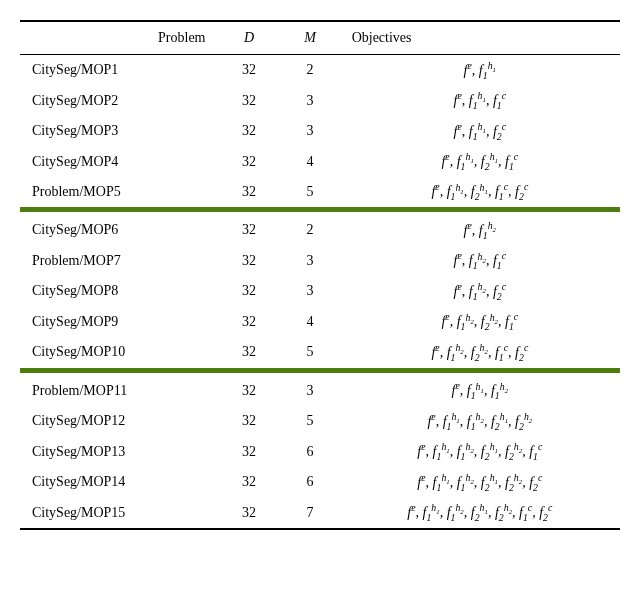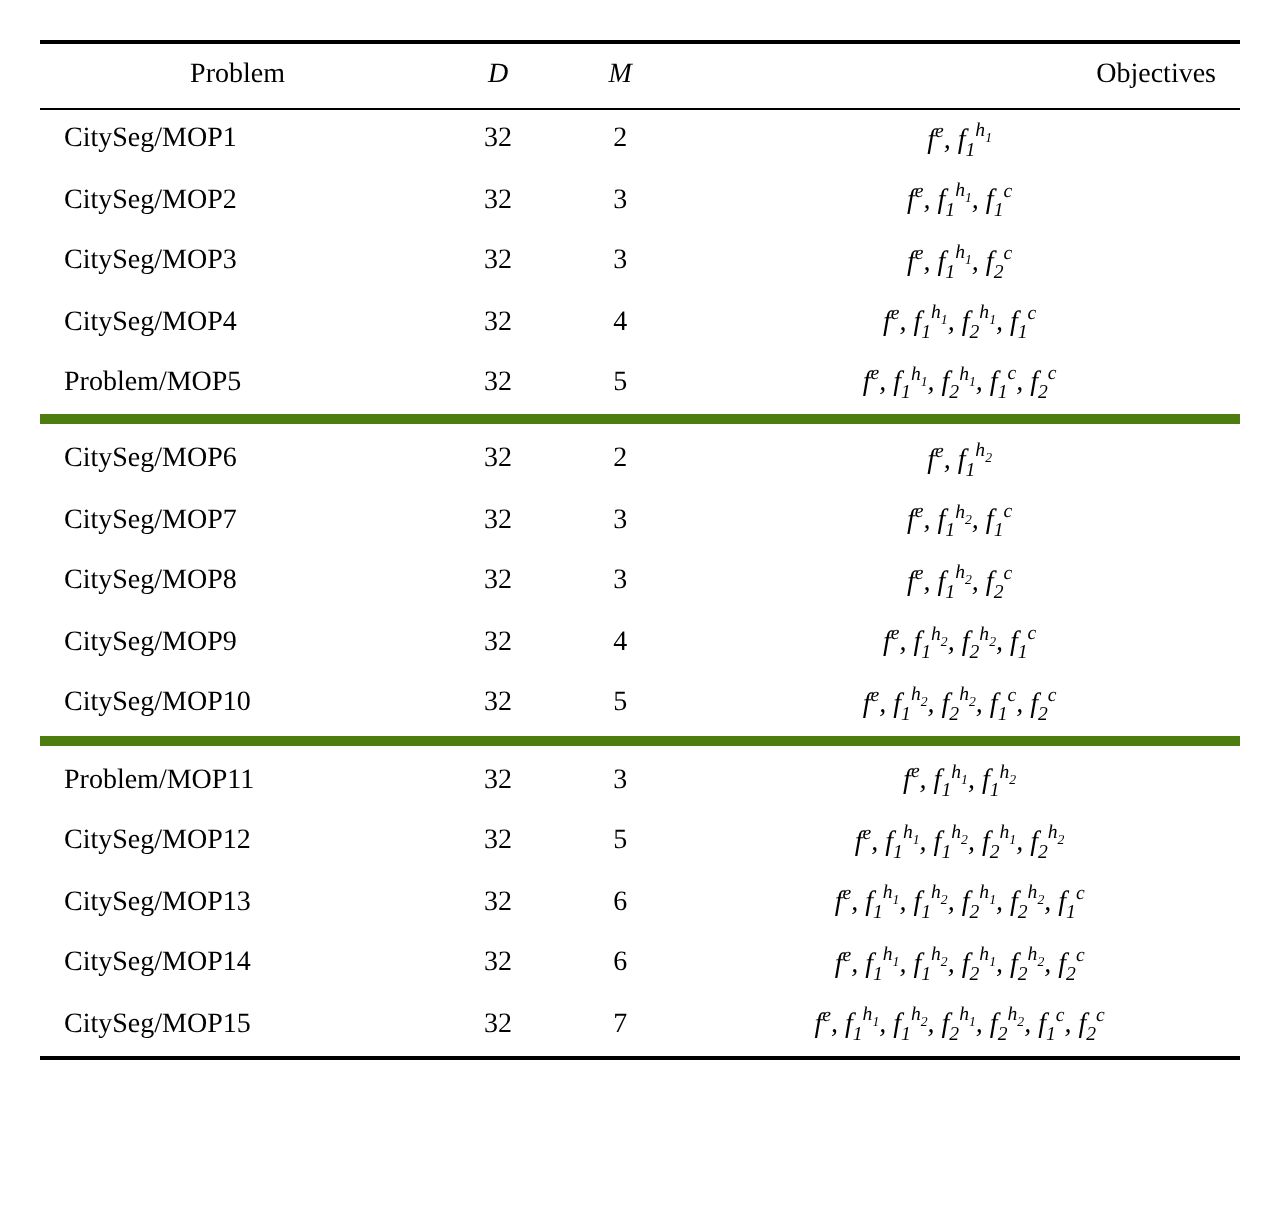--- a/index.html
+++ b/index.html
@@ -37,27 +37,27 @@
 
     th {
       padding: 8px 12px;
       font-weight: normal;
       font-style: italic;
       text-align: center;
       font-family: 'Georgia', 'Times New Roman', serif;
     }
 
     th.problem-header {
-      text-align: center;
+      text-align: right;
       font-style: normal;
     }
 
     th.objectives-header {
       font-style: normal;
-      text-align: right;
+      text-align: left;
     }
 
     td {
       padding: 5px 12px;
       text-align: center;
       vertical-align: middle;
       margin-top: 12px;
     }
 
     td.problem-name {
@@ -133,21 +133,21 @@
           <td>5</td>
           <td class="objectives-cell"><span class="math">f<sup>e</sup>, f<sub>1</sub><sup>h<sub>1</sub></sup>, f<sub>2</sub><sup>h<sub>1</sub></sup>, f<sub>1</sub><sup>c</sup>, f<sub>2</sub><sup>c</sup></span></td>
         </tr>
         <tr class="group-separator">
           <td class="problem-name">CitySeg/MOP6</td>
           <td>32</td>
           <td>2</td>
           <td class="objectives-cell"><span class="math">f<sup>e</sup>, f<sub>1</sub><sup>h<sub>2</sub></sup></span></td>
         </tr>
         <tr>
-          <td class="problem-name">CitySeg/MOP7</td>
+          <td class="problem-name">Problem/MOP7</td>
           <td>32</td>
           <td>3</td>
           <td class="objectives-cell"><span class="math">f<sup>e</sup>, f<sub>1</sub><sup>h<sub>2</sub></sup>, f<sub>1</sub><sup>c</sup></span></td>
         </tr>
         <tr>
           <td class="problem-name">CitySeg/MOP8</td>
           <td>32</td>
           <td>3</td>
           <td class="objectives-cell"><span class="math">f<sup>e</sup>, f<sub>1</sub><sup>h<sub>2</sub></sup>, f<sub>2</sub><sup>c</sup></span></td>
         </tr>

